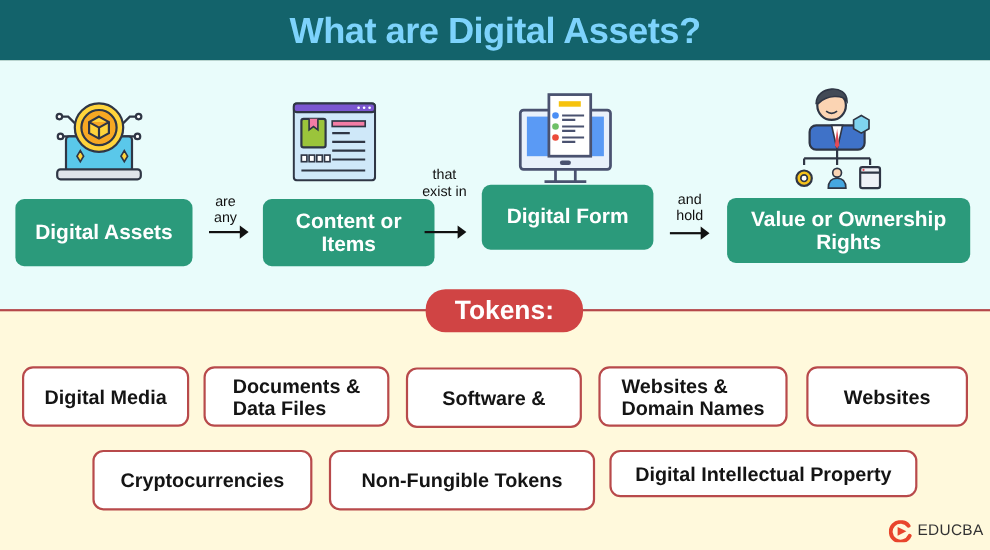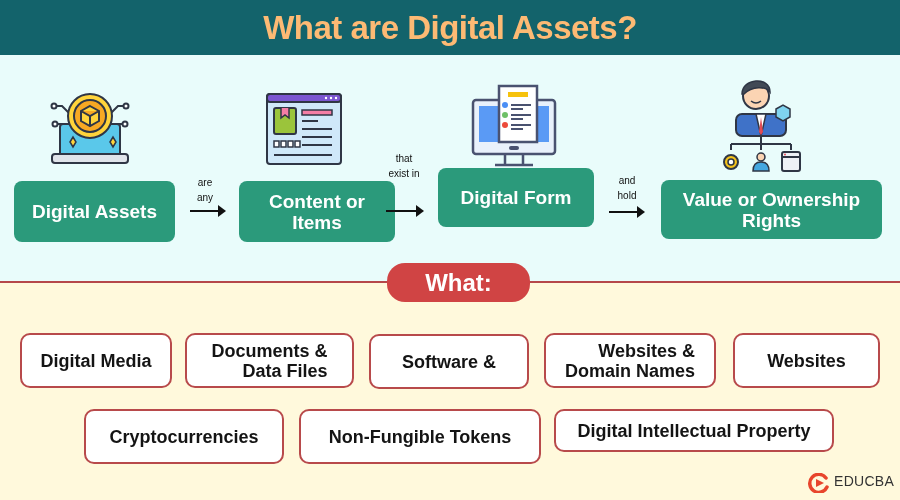--- a/index.html
+++ b/index.html
@@ -1,28 +1,28 @@
 <!DOCTYPE html>
 <html><head>
 <meta charset="utf-8">
 <style>
   * { box-sizing: border-box; margin: 0; padding: 0; }
   html, body { width: 900px; height: 500px; overflow: hidden; }
   body { font-family: "Liberation Sans", "DejaVu Sans", sans-serif; background: #fff9dc; position: relative; }
   .header { position: absolute; left: 0; top: 0; width: 900px; height: 55px; background: #13636b; display: flex; align-items: center; justify-content: center; }
-  .header h1 { color: #fdba74; font-size: 33px; font-weight: bold; letter-spacing: -0.5px; }
+  .header h1 { color: #7dd3fc; font-size: 33px; font-weight: bold; letter-spacing: -0.5px; }
   .top { position: absolute; left: 0; top: 55px; width: 900px; height: 227px; background: #e9fcfb; }
   .divider { position: absolute; left: 0; top: 281px; width: 900px; height: 2px; background: #b5484a; }
   .bottom { position: absolute; left: 0; top: 283px; width: 900px; height: 217px; background: #fff9dc; }
   .stepbox { position: absolute; background: #2b9a7b; color: #fff; border-radius: 8px; font-weight: bold; font-size: 19px; display: flex; align-items: center; justify-content: center; text-align: center; line-height: 21px; }
-  .connector { position: absolute; text-align: center; font-size: 10px; line-height: 15px; color: #111; }
+  .connector { position: absolute; text-align: center; font-size: 13px; line-height: 15px; color: #111; }
   .arrow { position: absolute; height: 2px; background: #111; }
   .arrow::after { content: ""; position: absolute; right: -6px; top: -5px; border-left: 8px solid #111; border-top: 6px solid transparent; border-bottom: 6px solid transparent; }
   .types-pill { position: absolute; left: 387px; top: 263px; width: 143px; height: 39px; background: #d04444; border-radius: 18px; color: #fff; font-size: 24px; font-weight: bold; display: flex; align-items: center; justify-content: center; }
-  .typebox { position: absolute; background: #fff; border: 2px solid #b84a4b; border-radius: 10px; color: #141414; font-weight: bold; font-size: 18px; display: flex; align-items: center; justify-content: center; text-align: right; line-height: 20px; }
+  .typebox { position: absolute; background: #fff; border: 2px solid #b84a4b; border-radius: 10px; color: #141414; font-weight: bold; font-size: 18px; display: flex; align-items: center; justify-content: center; text-align: left; line-height: 20px; }
   .icon { position: absolute; }
   .logo { position: absolute; left: 808px; top: 473px; display: flex; gap: 4px; }
   .logo-text { font-size: 14px; color: #333; letter-spacing: 0.3px; }
 </style>
 </head>
 <body>
 
 <div class="header">
   <h1>What are Digital Assets?</h1>
 </div>
@@ -124,21 +124,21 @@
   <div>and</div>
   <div>hold</div>
 </div>
 <div class="arrow" style="left:609px;top:211px;width:30px"></div>
 
 <div class="stepbox" style="left:661px;top:180px;width:221px;height:59px">
   <span style="display:block;width:190px">Value or Ownership Rights</span>
 </div>
 
 <div class="types-pill">
-  <span>What:</span>
+  <span>Tokens:</span>
 </div>
 
 <div class="typebox" style="left:20px;top:333px;width:152px;height:55px">
   <div>
       <div>Digital Media</div>
     </div>
 </div>
 <div class="typebox" style="left:185px;top:333px;width:169px;height:55px">
   <div>
       <div>Documents &amp;</div>

